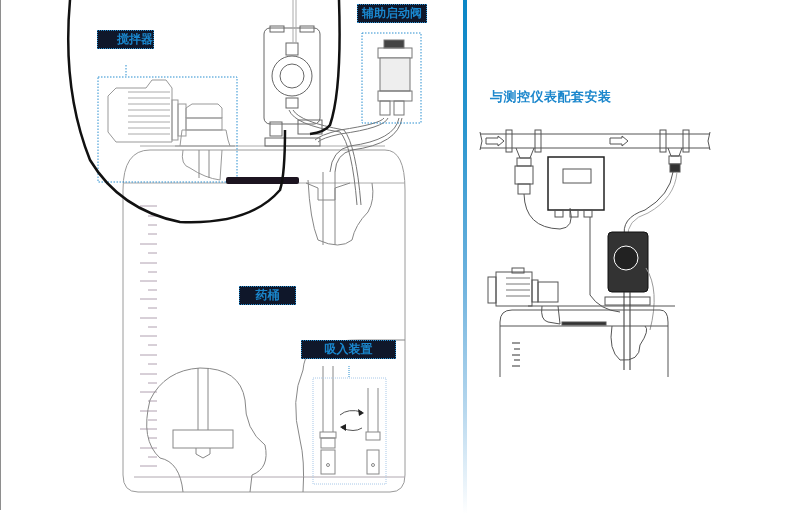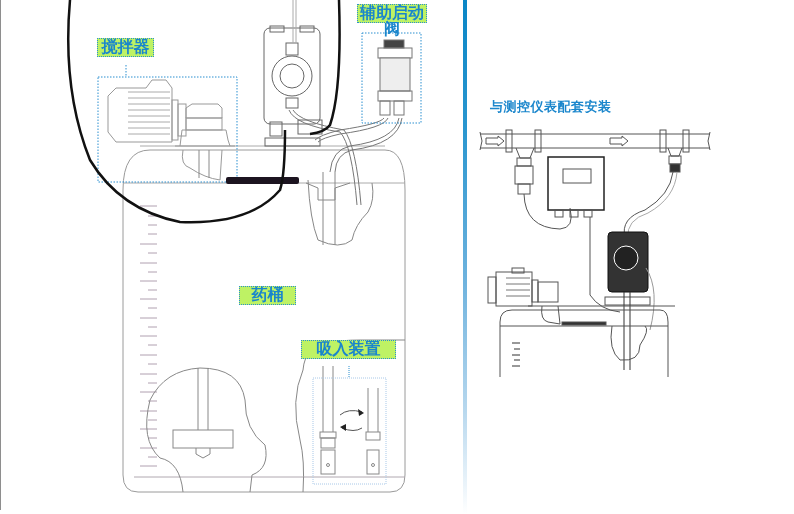--- a/index.html
+++ b/index.html
@@ -1,22 +1,22 @@
 <!DOCTYPE html>
 <html><head>
 <meta charset="utf-8">
 <style>
   html, body { margin:0; padding:0; background:#ffffff; }
   body { width:794px; height:514px; position:relative; overflow:hidden; font-family:"DejaVu Sans", sans-serif; }
   .left-edge { position:absolute; left:0; top:0; width:1px; height:510px; background:#8e8e8e; }
   .divider { position:absolute; left:463px; top:0; width:4px; height:514px;
     background:linear-gradient(to bottom, #0a86c6 0%, #2a96cf 25%, #6fb3de 55%, #b8d8ee 80%, #ffffff 100%); }
   svg.dia { position:absolute; left:0; top:0; }
-  .lbl { position:absolute; border:1px dotted #2a8fd0; color:#1a86cc; font-size:16px; font-weight:bold; text-align:center; line-height:16px; background:#bef264; }
-  .title-right { position:absolute; left:490px; top:98px; color:#1a86cc; font-size:13px; font-weight:bold; letter-spacing:0.5px; }
+  .lbl { position:absolute; border:1px dotted #2a8fd0; color:#1a86cc; font-size:12px; font-weight:bold; text-align:center; line-height:16px; background:#0f172a; }
+  .title-right { position:absolute; left:490px; top:88px; color:#1a86cc; font-size:13px; font-weight:bold; letter-spacing:0.5px; }
 </style>
 </head>
 <body>
 
 <div class="left-edge"></div>
 <div class="divider"></div>
 
 <svg class="dia" width="794" height="514" viewBox="0 0 794 514">
   <g fill="none" stroke="#8a8a8a" stroke-width="1">
 
@@ -217,16 +217,16 @@
         <line x1="512" y1="355" x2="520" y2="355"></line>
         <line x1="514" y1="360" x2="520" y2="360"></line>
         <line x1="512" y1="366" x2="520" y2="366"></line>
       </g>
     <path d="M612,326 Q608,350 620,360 Q640,362 640,345 Q650,330 645,326"></path>
     <path d="M542,306 Q540,320 548,322 L560,324 L558,306"></path>
   </g>
 </svg>
 
 <div class="lbl" style="left:357px;top:4px;width:68px;height:17px;">辅助启动阀</div>
-<div class="lbl" style="left:97px;top:38px;width:55px;height:17px;">搅拌器</div>
+<div class="lbl" style="left:97px;top:30px;width:55px;height:17px;text-align:right;">搅拌器</div>
 <div class="lbl" style="left:239px;top:286px;width:55px;height:17px;">药桶</div>
 <div class="lbl" style="left:301px;top:340px;width:93px;height:17px;">吸入装置</div>
 <div class="title-right">与测控仪表配套安装</div>
 
 </body></html>

